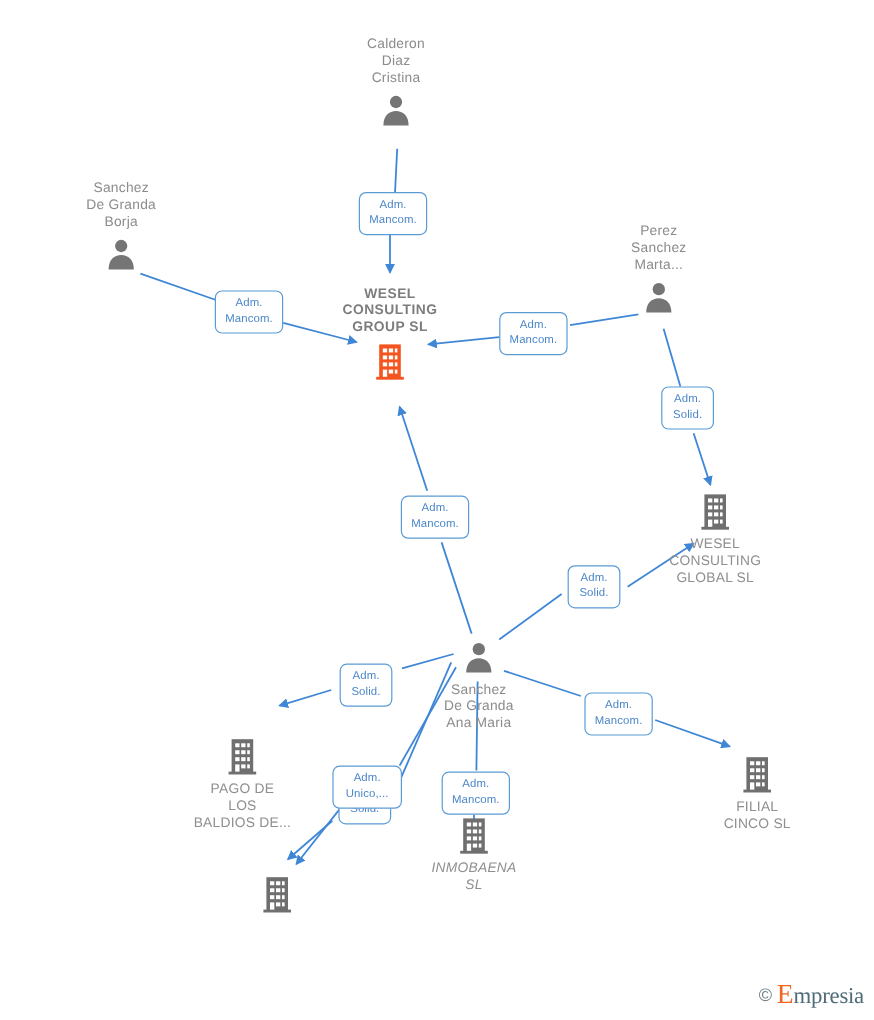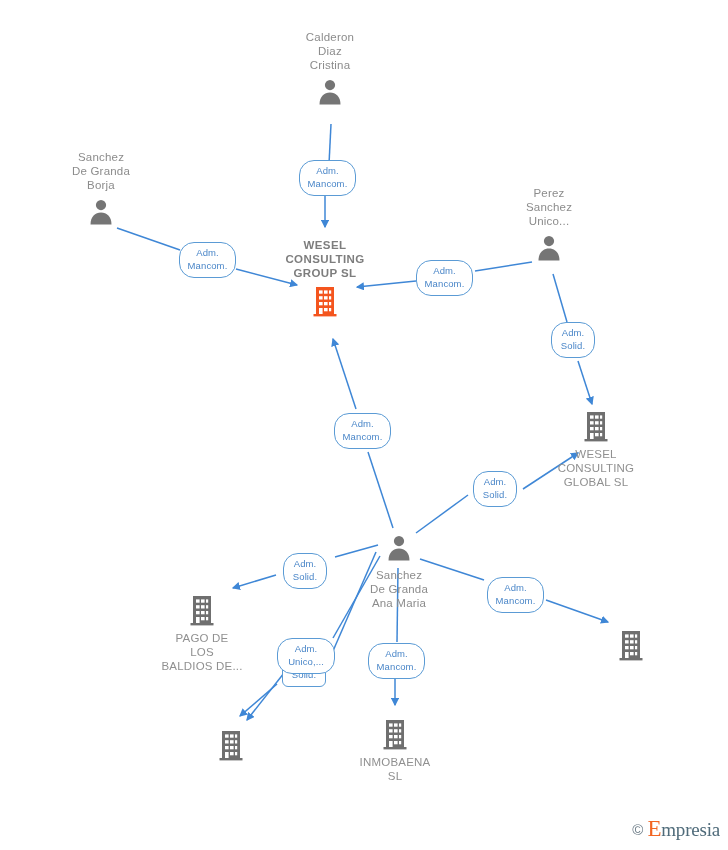--- a/index.html
+++ b/index.html
@@ -71,21 +71,21 @@
     border-radius: 6px;
     color: #4a86c8;
     font-size: 9.5px;
     line-height: 12.5px;
     text-align: center;
     padding: 4px 6px 5px;
     white-space: pre-line;
     letter-spacing: .1px;
   }
   .badge.behind { z-index: 1; }
-  .badge.front  { z-index: 3; border-radius: 15px; }
+  .badge.front  { z-index: 3; }
 
   
   #watermark {
     position: absolute;
     right: 8px;
     bottom: 8px;
     display: flex;
     align-items: center;
     gap: 4px;
     font-size: 16px;
@@ -174,21 +174,21 @@
       <svg width="30" height="30" viewBox="0 0 24 24">
         <circle cx="12" cy="6.4" r="4.1" fill="#757575"></circle>
         <path d="M3.6 22 C3.6 15.6 7.4 12.4 12 12.4 C16.6 12.4 20.4 15.6 20.4 22 Z" fill="#757575"></path>
       </svg>
     </span>
   </div>
 
   <div class="node person label-top" style="left:549px; top:186px;">
     <span class="node-label">Perez
 Sanchez
-Unico...</span>
+Marta...</span>
     <span class="glyph">
       <svg width="30" height="30" viewBox="0 0 24 24">
         <circle cx="12" cy="6.4" r="4.1" fill="#757575"></circle>
         <path d="M3.6 22 C3.6 15.6 7.4 12.4 12 12.4 C16.6 12.4 20.4 15.6 20.4 22 Z" fill="#757575"></path>
       </svg>
     </span>
   </div>
 
   <div class="node company primary label-top" style="left:325px; top:238px;">
     <span class="node-label">WESEL
@@ -247,21 +247,21 @@
       <svg width="30" height="30" viewBox="0 0 24 24">
         <circle cx="12" cy="6.4" r="4.1" fill="#757575"></circle>
         <path d="M3.6 22 C3.6 15.6 7.4 12.4 12 12.4 C16.6 12.4 20.4 15.6 20.4 22 Z" fill="#757575"></path>
       </svg>
     </span>
     <span class="node-label">Sanchez
 De Granda
 Ana Maria</span>
   </div>
 
-  <div class="node company label-bottom" style="left:202px; top:594px;">
+  <div class="node company label-bottom" style="left:202px; top:614px;">
     <span class="glyph">
       <svg width="26" height="32" viewBox="0 0 26 32">
         <rect x="4" y="2" width="18" height="28" fill="#6f6f6f"></rect>
         <rect x="1.5" y="29" width="23" height="2.4" fill="#6f6f6f"></rect>
         <g fill="#ffffff">
           <rect x="7" y="5.4" width="3.6" height="3.3"></rect>
           <rect x="12" y="5.4" width="3.6" height="3.3"></rect>
           <rect x="17" y="5.4" width="2.2" height="3.3"></rect>
           <rect x="7" y="11.2" width="3.6" height="3.3"></rect>
           <rect x="12" y="11.2" width="3.6" height="3.3"></rect>
@@ -294,23 +294,25 @@
           <rect x="17" y="11.2" width="2.2" height="3.3"></rect>
           <rect x="7" y="17" width="3.6" height="3.3"></rect>
           <rect x="12" y="17" width="3.6" height="3.3"></rect>
           <rect x="17" y="17" width="2.2" height="3.3"></rect>
           <rect x="7" y="23" width="3.6" height="6"></rect>
           <rect x="12" y="23" width="3.6" height="3.3"></rect>
           <rect x="17" y="23" width="2.2" height="3.3"></rect>
         </g>
       </svg>
     </span>
-  </div>
-
-  <div class="node company label-bottom" style="left:395px; top:718px;">
+    <span class="node-label">FILIAL
+CINCO  SL</span>
+  </div>
+
+  <div class="node company label-bottom" style="left:395px; top:680px;font-style:italic;">
     <span class="glyph">
       <svg width="26" height="32" viewBox="0 0 26 32">
         <rect x="4" y="2" width="18" height="28" fill="#6f6f6f"></rect>
         <rect x="1.5" y="29" width="23" height="2.4" fill="#6f6f6f"></rect>
         <g fill="#ffffff">
           <rect x="7" y="5.4" width="3.6" height="3.3"></rect>
           <rect x="12" y="5.4" width="3.6" height="3.3"></rect>
           <rect x="17" y="5.4" width="2.2" height="3.3"></rect>
           <rect x="7" y="11.2" width="3.6" height="3.3"></rect>
           <rect x="12" y="11.2" width="3.6" height="3.3"></rect>

